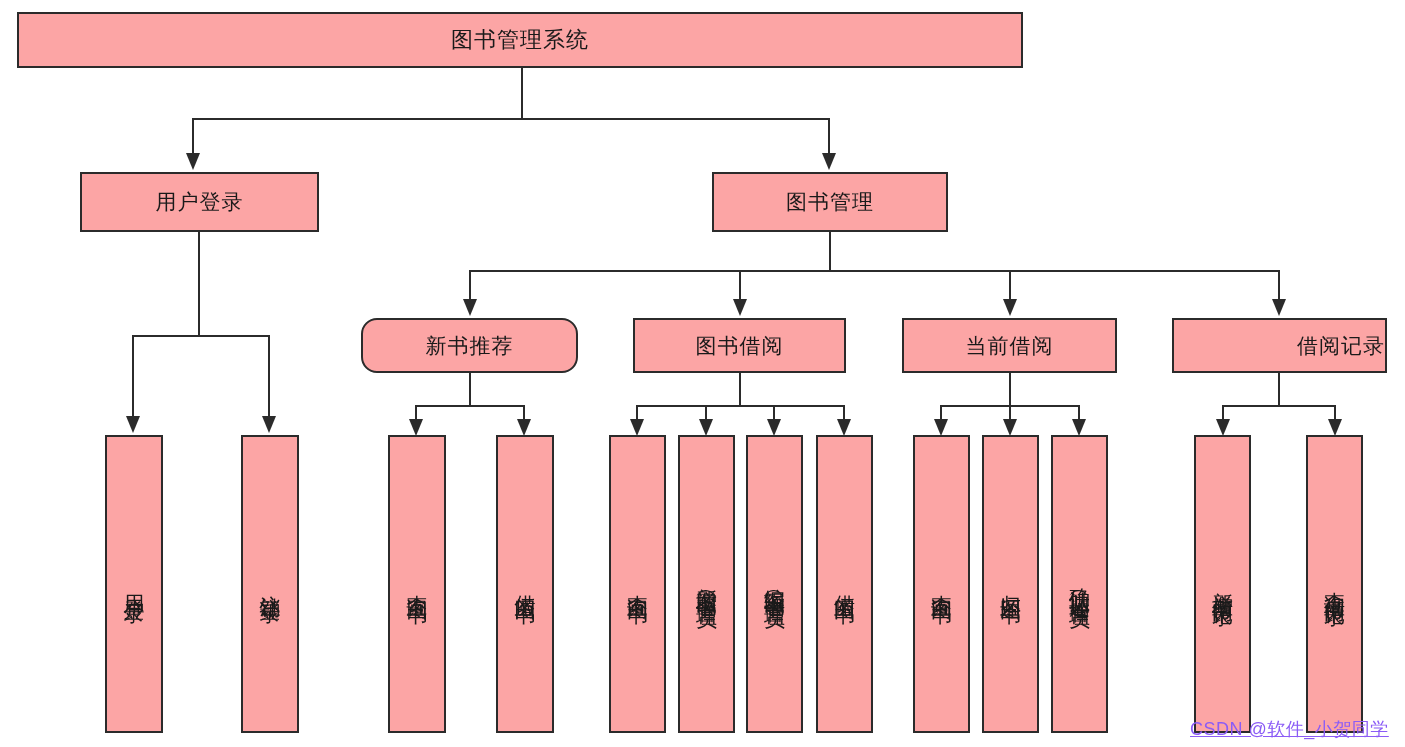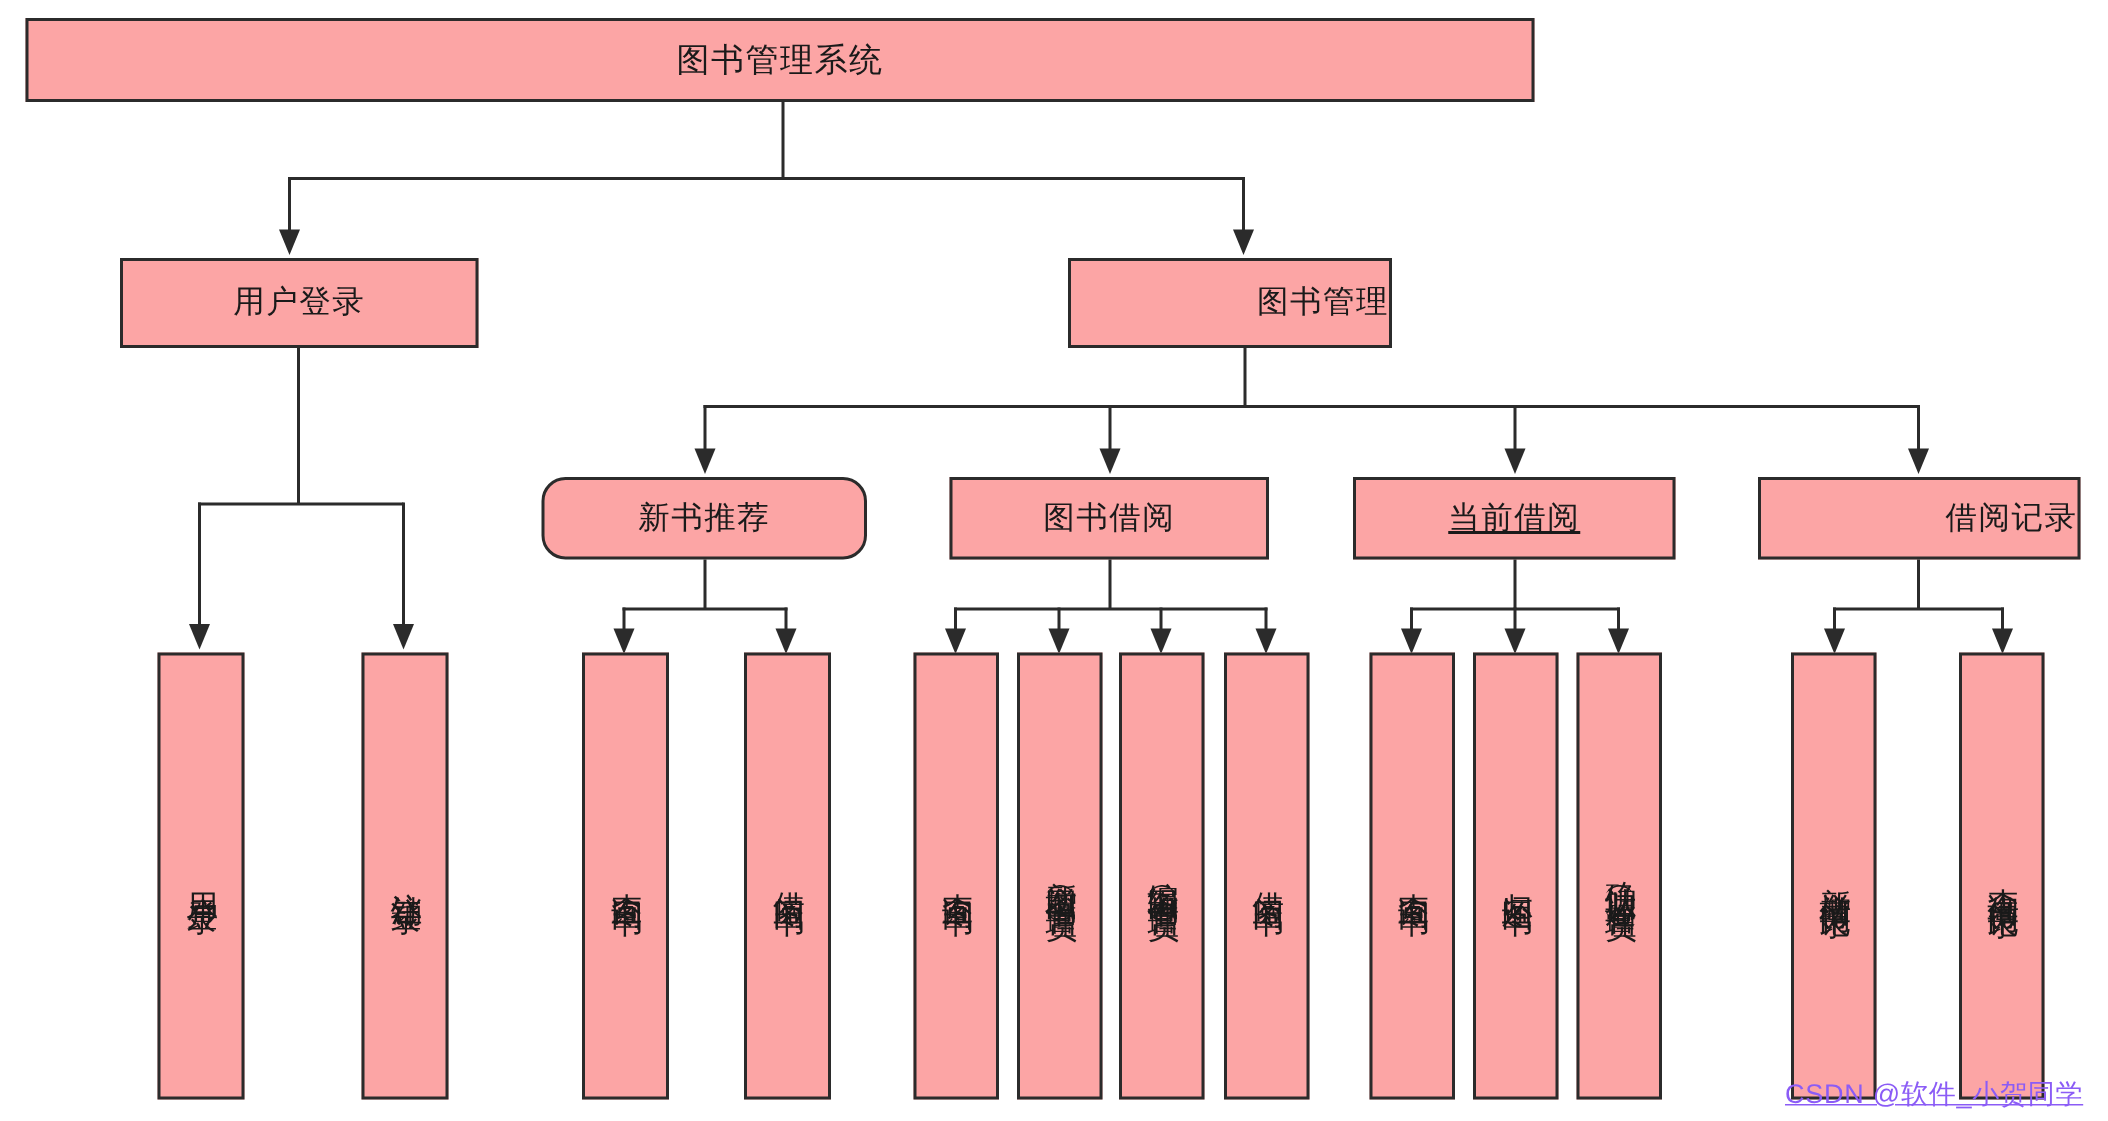--- a/index.html
+++ b/index.html
@@ -91,21 +91,21 @@
   <div class="edge v" style="left:192px; top:118px; width:2px; height:38px;"></div>
   <div class="arrow" style="left:186px; top:153px;"></div>
 
   <div class="edge v" style="left:828px; top:118px; width:2px; height:38px;"></div>
   <div class="arrow" style="left:822px; top:153px;"></div>
 
   <div class="node horiz" style="left:80px; top:172px; width:239px; height:60px;">
     <span>用户登录</span>
   </div>
 
-  <div class="node horiz" style="left:712px; top:172px; width:216px; height:60px;justify-content:flex-end;">
+  <div class="node horiz" style="left:712px; top:172px; width:236px; height:60px;">
     <span>图书管理</span>
   </div>
 
   <div class="edge v" style="left:198px; top:232px; width:2px; height:104px;"></div>
   <div class="edge h" style="left:132px; top:335px; width:137px; height:2px;"></div>
   <div class="edge v" style="left:132px; top:335px; width:2px; height:84px;"></div>
   <div class="arrow" style="left:126px; top:416px;"></div>
   <div class="edge v" style="left:268px; top:335px; width:2px; height:84px;"></div>
   <div class="arrow" style="left:262px; top:416px;"></div>
 
@@ -123,21 +123,21 @@
 
   <div class="edge v" style="left:1278px; top:270px; width:2px; height:32px;"></div>
   <div class="arrow" style="left:1272px; top:299px;"></div>
 
   <div class="node horiz" style="left:361px; top:318px; width:217px; height:55px;border-radius:16px;">
     <span>新书推荐</span>
   </div>
   <div class="node horiz" style="left:633px; top:318px; width:213px; height:55px;">
     <span>图书借阅</span>
   </div>
-  <div class="node horiz" style="left:902px; top:318px; width:215px; height:55px;text-decoration:underline;">
+  <div class="node horiz" style="left:902px; top:318px; width:215px; height:55px;">
     <span>当前借阅</span>
   </div>
   <div class="node horiz" style="left:1172px; top:318px; width:215px; height:55px;justify-content:flex-end;">
     <span>借阅记录</span>
   </div>
 
   <div class="edge v" style="left:469px; top:373px; width:2px; height:33px;"></div>
   <div class="edge h" style="left:415px; top:405px; width:110px; height:2px;"></div>
   <div class="edge v" style="left:415px; top:405px; width:2px; height:17px;"></div>
   <div class="arrow" style="left:409px; top:419px;"></div>

